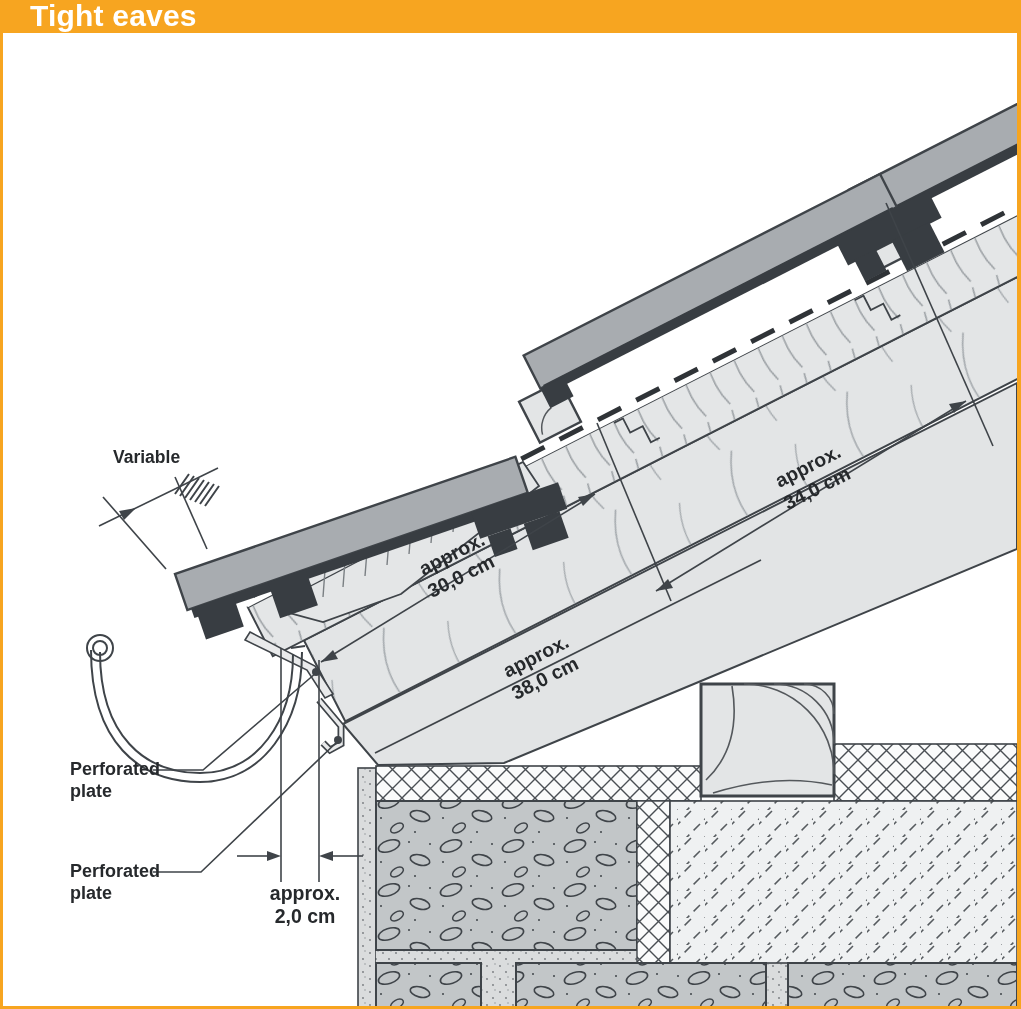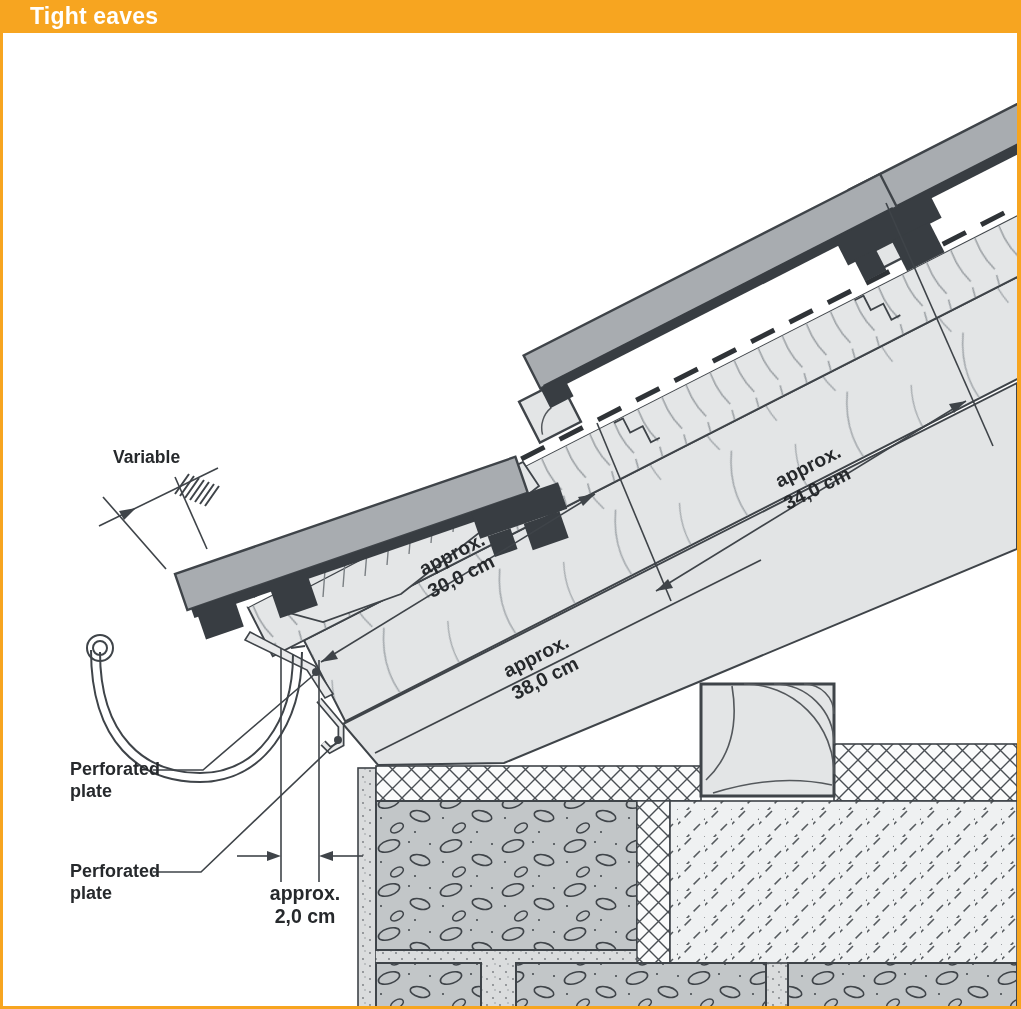--- a/index.html
+++ b/index.html
@@ -11,21 +11,21 @@
     border-left:3px solid #F7A520;
     border-right:4px solid #F7A520;
     border-bottom:3px solid #F7A520;
     font-family:"Liberation Sans", sans-serif;
     overflow:hidden;
   }
   .hdr{
     height:33px;
     background:#F7A520;
     color:#fff;
-    font-size:23px;
+    font-size:30px;
     font-weight:bold;
     line-height:32px;
     padding-left:27px;
     letter-spacing:0.2px;
   }
   svg{display:block;}
   svg text{
     font-family:"Liberation Sans", sans-serif;
     font-weight:bold;
     fill:#26292C;

